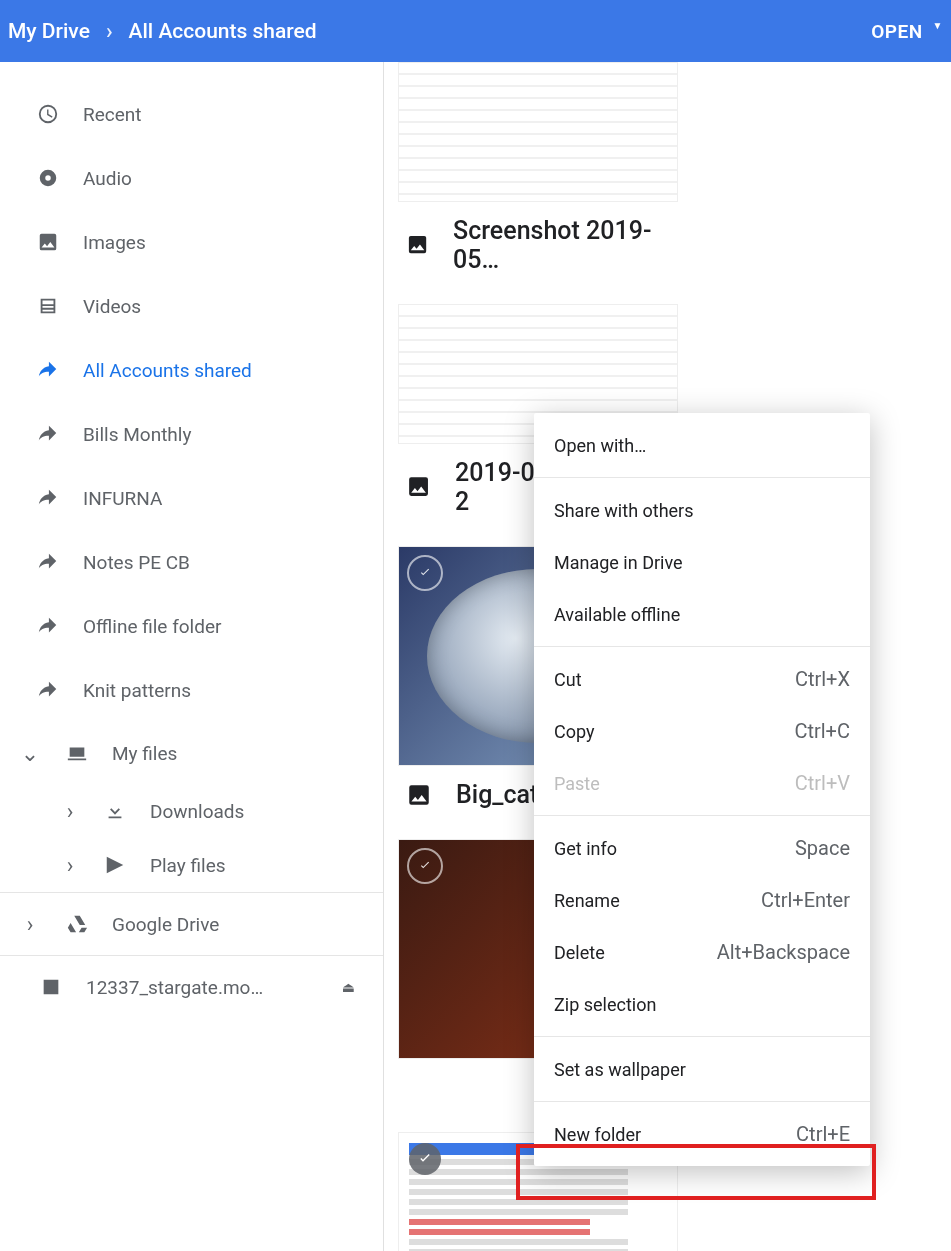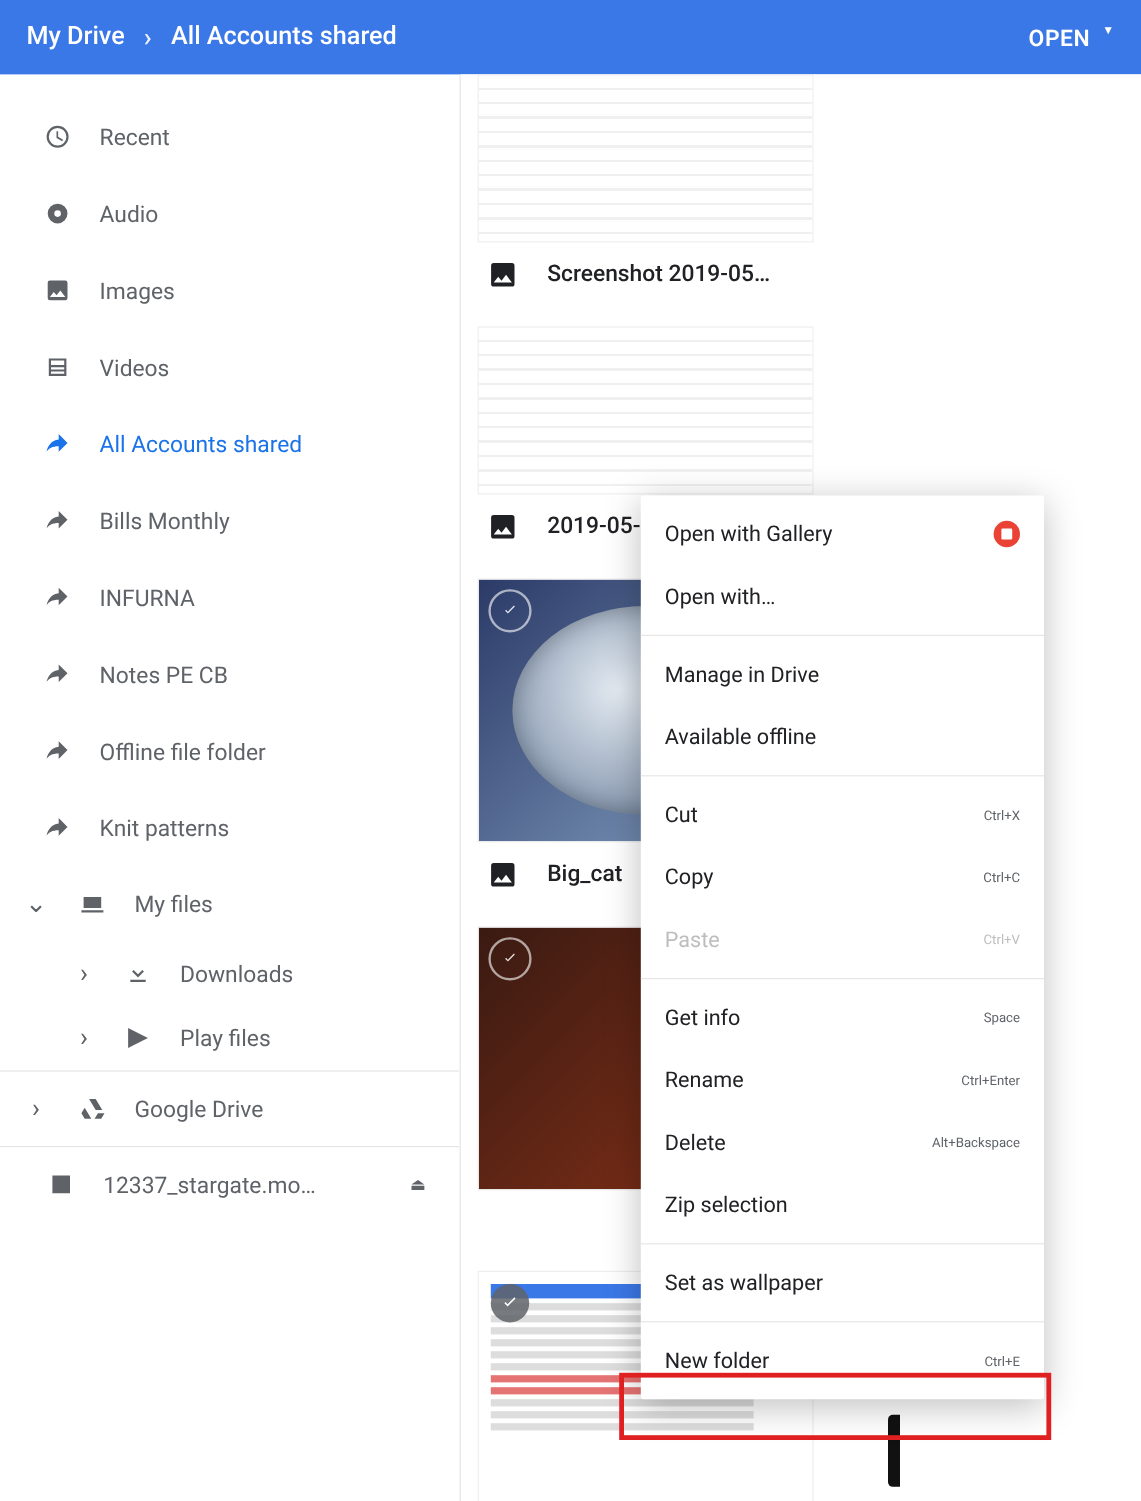--- a/index.html
+++ b/index.html
@@ -9,21 +9,21 @@
   height: 1251px;
   overflow: hidden;
   background: #fff;
   position: relative;
 }
 .header {
   background: #3b78e7;
   height: 62px;
   display: flex;
   align-items: center;
-  padding: 0 22px;
+  padding: 0 8px;
   color: #fff;
   justify-content: space-between;
 }
 .breadcrumb {
   display: flex;
   align-items: center;
   gap: 16px;
   font-size: 21px;
   font-weight: 500;
 }
@@ -126,23 +126,23 @@
   position:absolute; top:10px; left:10px;
   width:32px; height:32px; border-radius:50%;
   background: rgba(95,99,104,0.85);
   display:flex; align-items:center; justify-content:center;
   color:#fff;
 }
 .check svg{width:16px;height:16px;fill:#fff;}
 .circle-outline{position:absolute; top:8px; left:8px; width:36px; height:36px; border:2px solid rgba(255,255,255,.6); border-radius:50%; display:flex; align-items:center; justify-content:center;}
 .circle-outline svg{width:14px;height:14px;fill:rgba(255,255,255,.85);}
 .tile .caption {
-  display:flex; gap:24px;
+  display:flex; align-items:center; gap:24px;
   padding: 14px 8px 18px 8px;
-  font-size:19px; color:#202124; font-weight:500;
+  font-size:25px; color:#202124; font-weight:500;
 }
 .caption .ico-img {
   width:26px;height:26px;
   display:flex;align-items:center;justify-content:center;
 }
 .row2 .thumb{height:220px;}
 .row3 .thumb{height:232px;}
 .placeholder-tile {
   width:280px; height:292px; display:flex;flex-direction:column;
 }
@@ -162,21 +162,21 @@
 }
 .cm-item {
   display:flex;align-items:center;
   height:52px;
   padding: 0 20px;
   font-size:18px; color:#202124;
   justify-content:space-between;
   cursor:pointer;
 }
 .cm-item.disabled{color:#bdbdbd;}
-.cm-item .short{color:#5f6368;font-size:11px;}
+.cm-item .short{color:#5f6368;font-size:20px;}
 .cm-item.disabled .short{color:#bdbdbd;}
 .cm-sep{height:1px;background:#e6e6e6;margin:6px 0;}
 .cm-item .badge {
   width:22px;height:22px;border-radius:50%;background:#ea4335;
   display:flex;align-items:center;justify-content:center;
 }
 .cm-item .badge svg{width:12px;height:12px;fill:#fff;}
 .highlight-box{
   position:absolute;
   left:516px; top:1144px;
@@ -442,31 +442,26 @@
           </div>
 
       </div>
 
     </div>
   </div>
 </div>
 
 <div class="context-menu">
   <div class="cm-item">
-    <span>Open with Gallery</span>
-    <span class="badge">
-        <svg viewBox="0 0 24 24">
-          <path d="M21 19V5a2 2 0 0 0-2-2H5A2 2 0 0 0 3 5v14a2 2 0 0 0 2 2h14a2 2 0 0 0 2-2z"></path>
-        </svg>
-      </span>
-  </div>
-  <div class="cm-item">
       <span>Open with…</span>
     </div>
   <div class="cm-sep"></div>
+  <div class="cm-item">
+      <span>Share with others</span>
+    </div>
   <div class="cm-item">
       <span>Manage in Drive</span>
     </div>
   <div class="cm-item">
       <span>Available offline</span>
     </div>
   <div class="cm-sep"></div>
   <div class="cm-item">
       <span>Cut</span>
       <span class="short">Ctrl+X</span>

